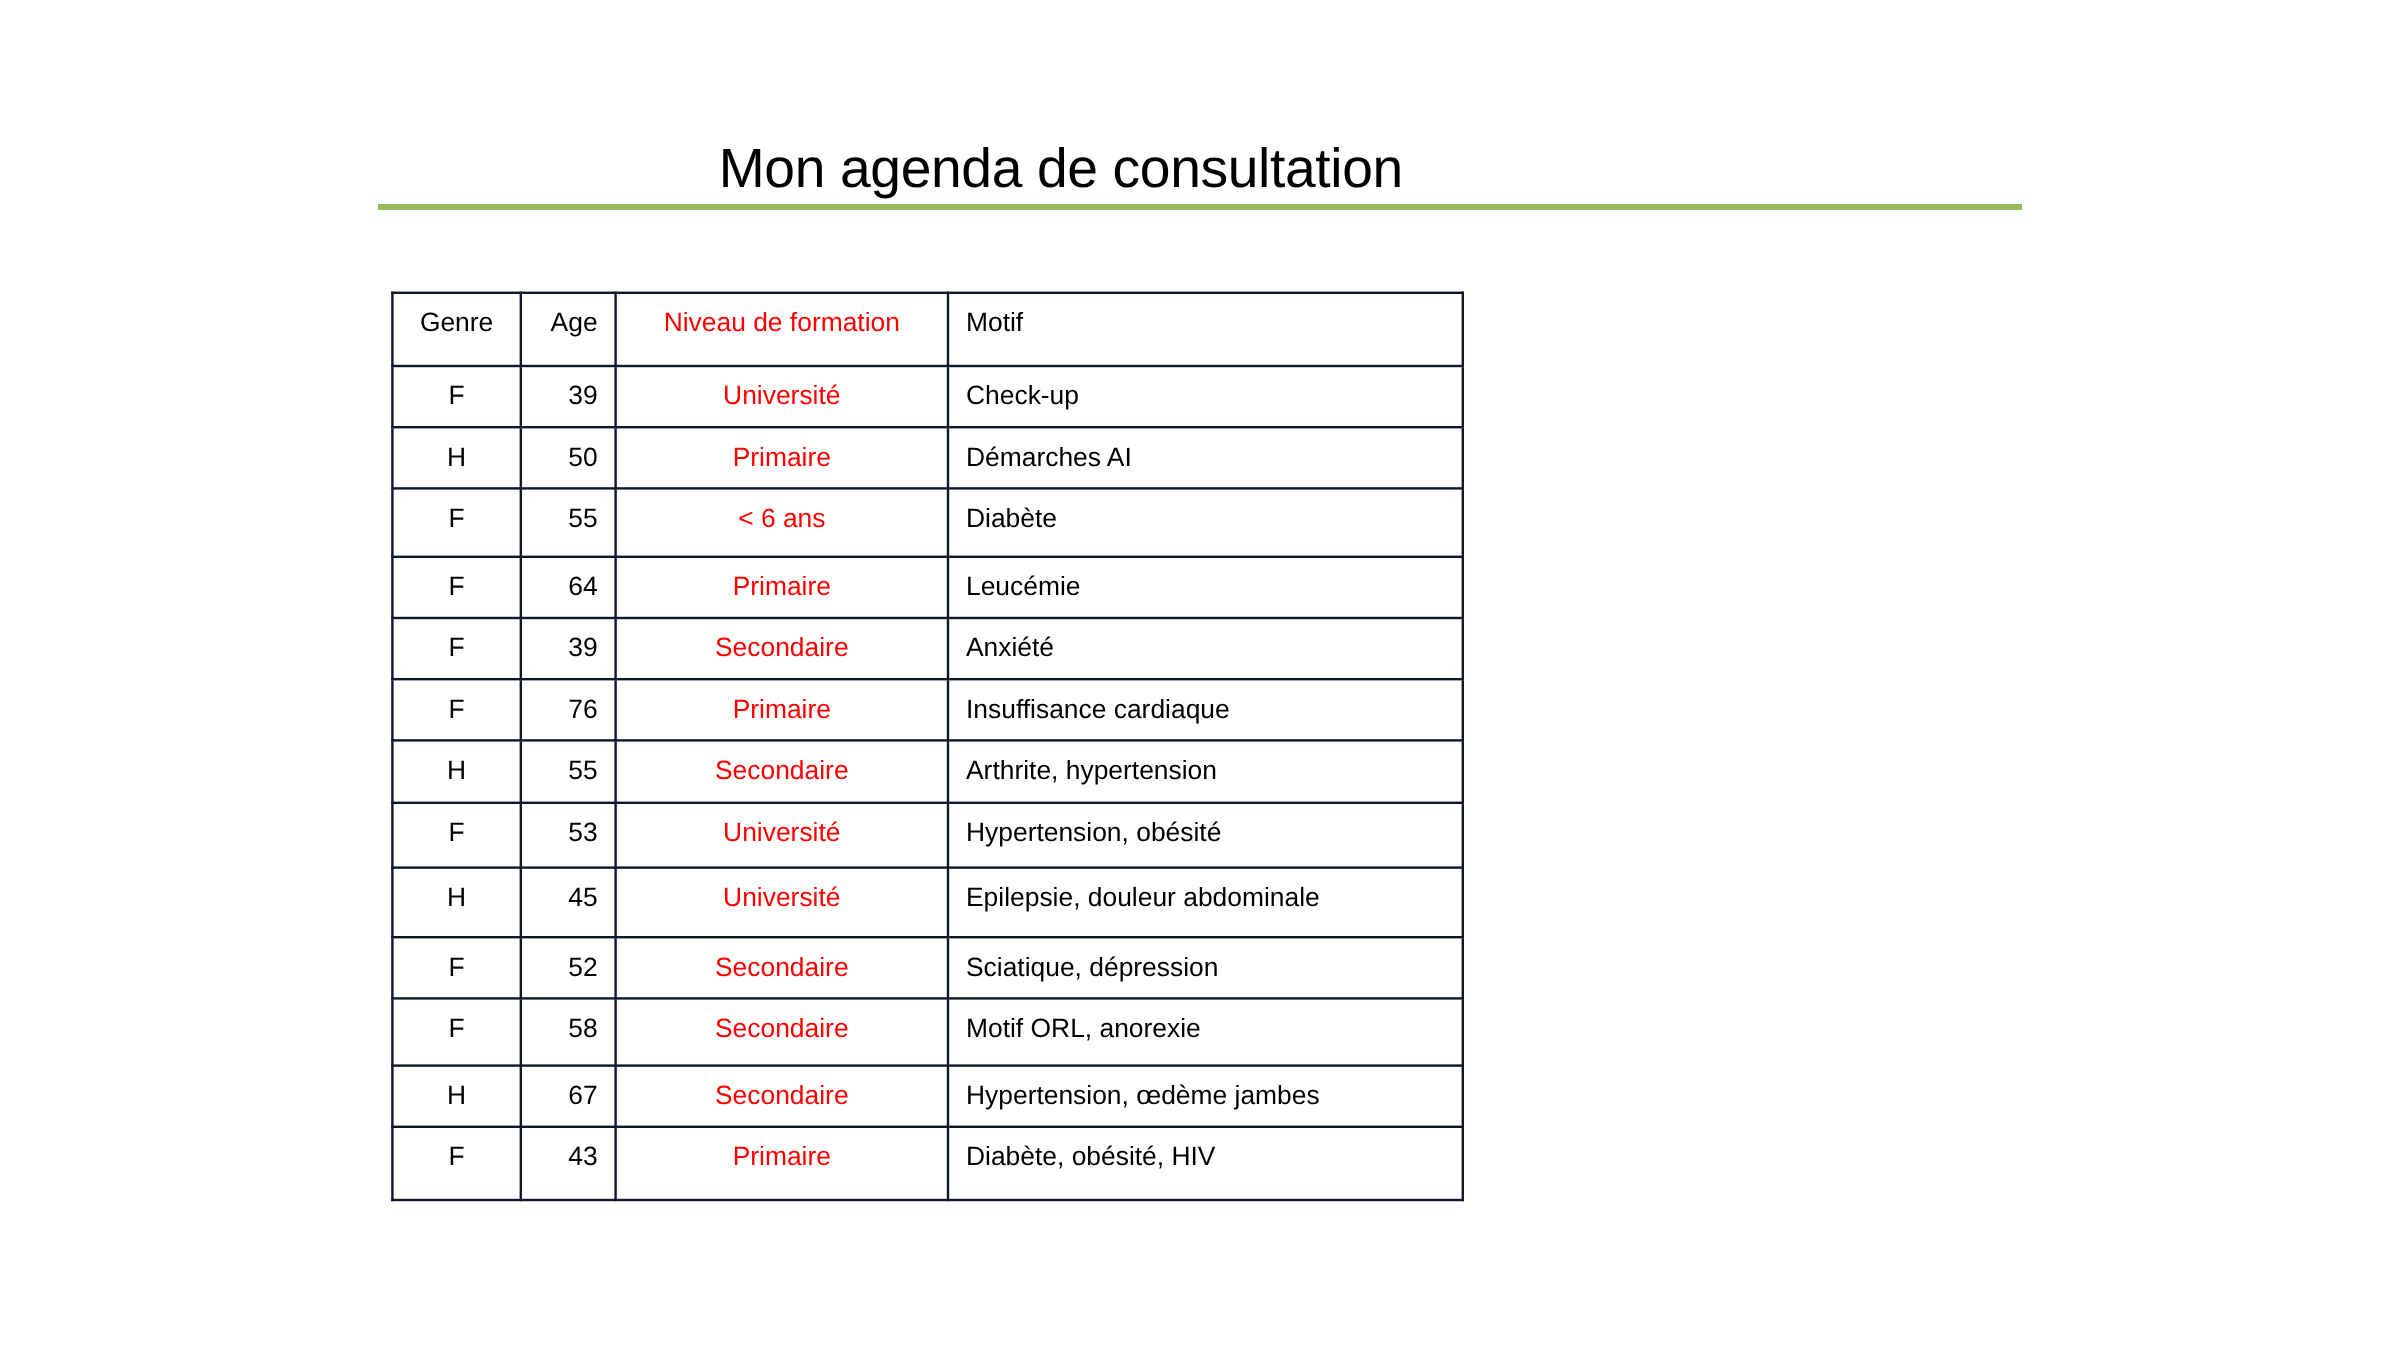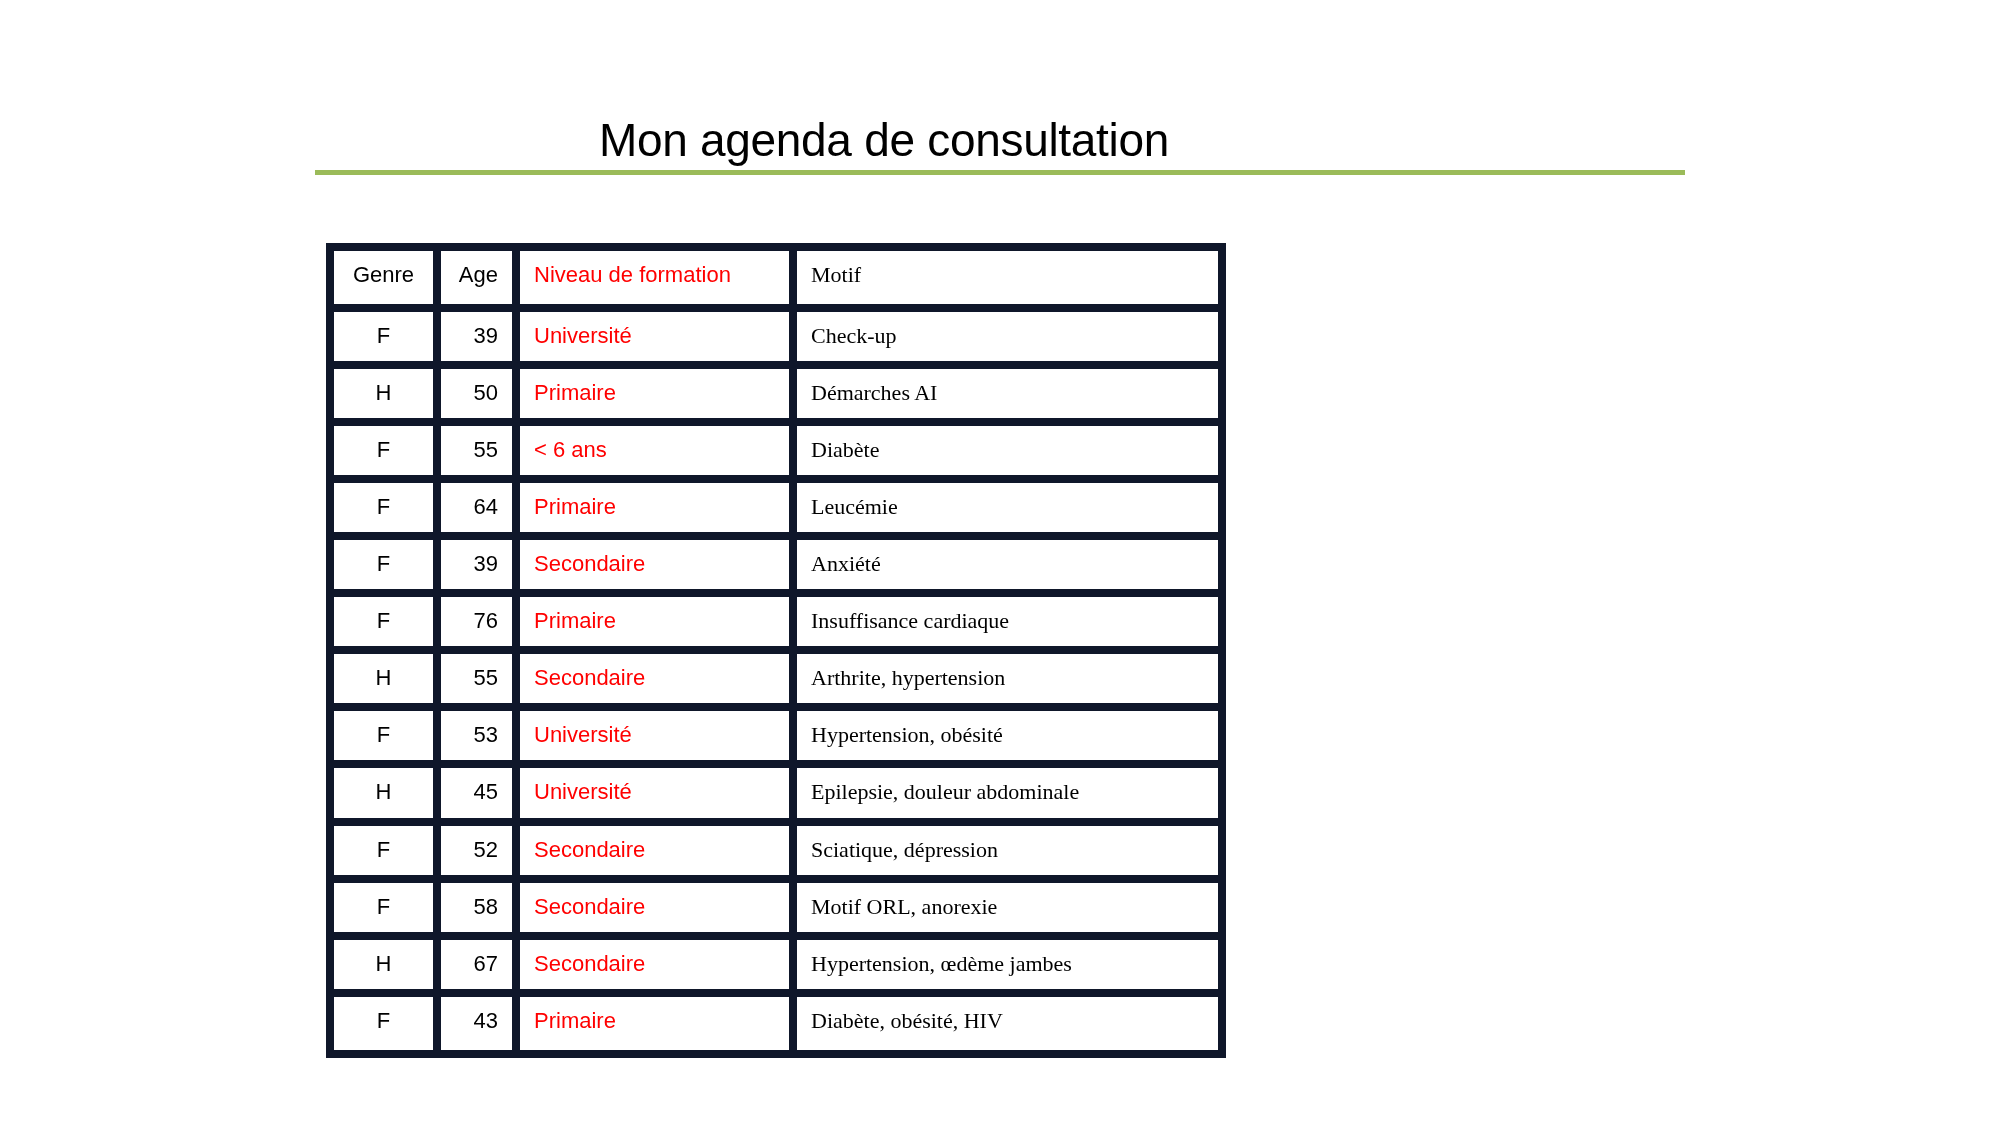--- a/index.html
+++ b/index.html
@@ -14,31 +14,31 @@
   }
   .rule {
     position: absolute; left: 315px; top: 170px; width: 1370px; height: 5px;
   }
   table.agenda {
     position: absolute; left: 326px; top: 243px;
     border-collapse: collapse; table-layout: fixed;
     font-size: 22px; line-height: 26px;
   }
   table.agenda td, table.agenda th {
-    border: 8px solid #0f172a;
+    border: 2px solid #0f172a;
     padding: 11px 14px 12px 14px;
     vertical-align: top;
     font-weight: normal;
     white-space: nowrap;
     overflow: hidden;
   }
   .c-genre { width: 107px; text-align: center; }
   .c-age   { width: 79px;  text-align: right; }
-  .c-niv   { width: 277px; text-align: left; }
-  .c-motif { width: 429px; text-align: left; font-family: Liberation Serif, serif; }
+  .c-niv   { width: 277px; text-align: center; }
+  .c-motif { width: 429px; text-align: left; }
   .red { color: #FF0000; }
   th { box-sizing: border-box; }
   td, th { box-sizing: border-box; }
 </style>
 </head>
 <body>
 
 <div class="title">Mon agenda de consultation</div>
 <div class="rule" style="background:#9BBB59;"></div>
 

